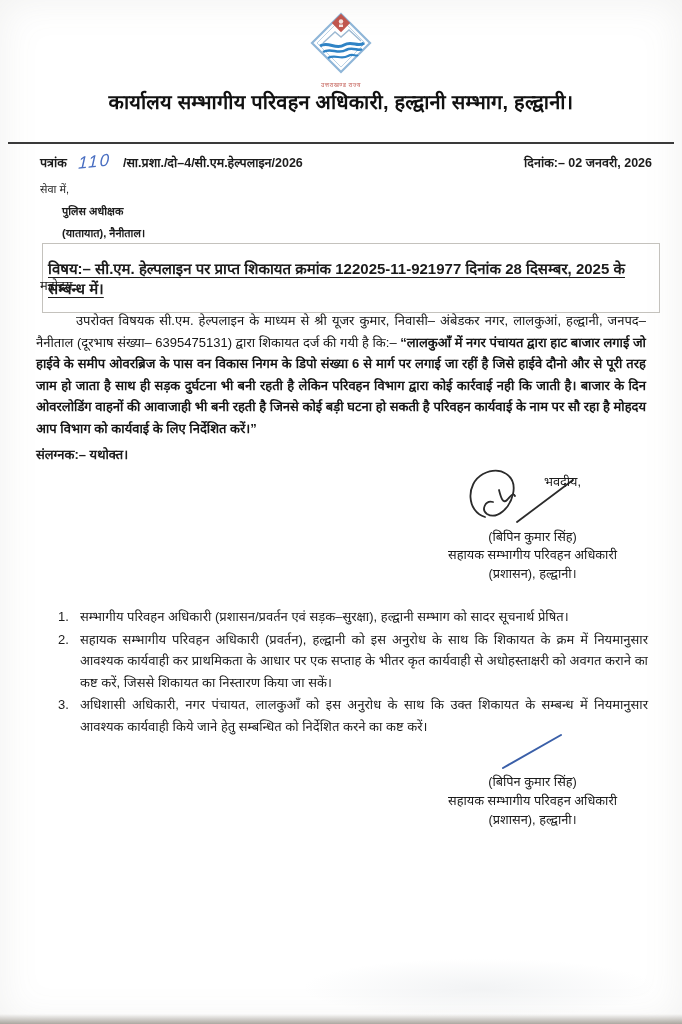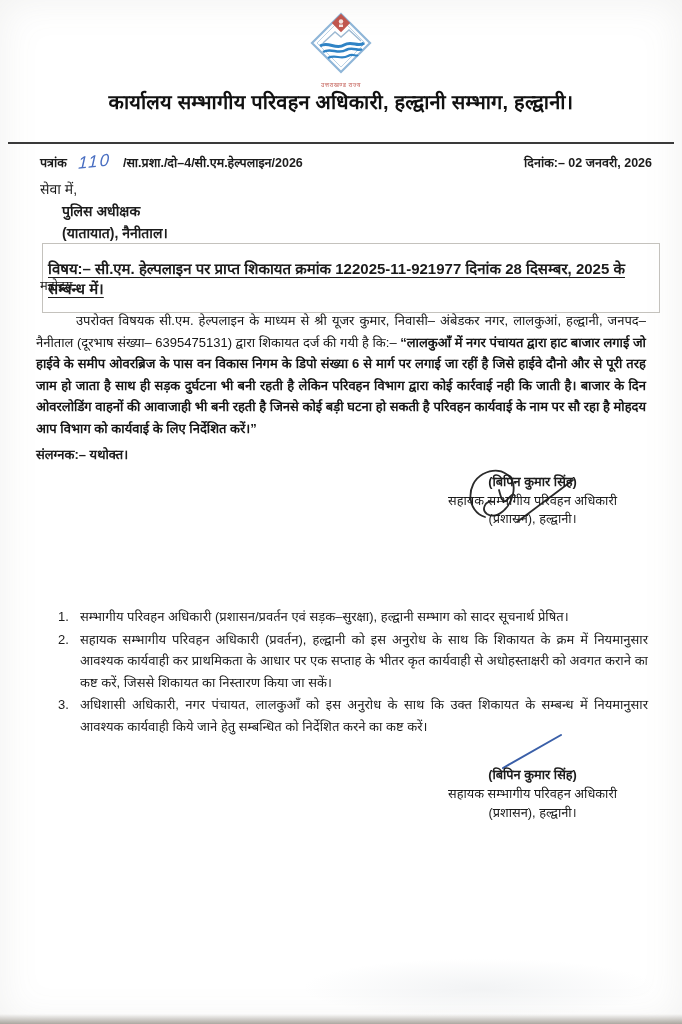--- a/index.html
+++ b/index.html
@@ -47,21 +47,21 @@
   
   .meta-row{position:absolute;left:40px;top:152px;width:612px;font-size:12.5px;font-weight:bold;}
   .ref-left{position:absolute;left:0;top:0;white-space:nowrap;}
   .ref-number{
     display:inline-block;color:#4a6fc2;font-size:17px;font-weight:normal;
     font-style:italic;transform:rotate(-6deg) skewX(-8deg);
     margin:0 8px;letter-spacing:2px;
   }
   .date-right{position:absolute;right:0;top:2px;white-space:nowrap;padding-left:28px;}
   
-  .addressee{position:absolute;left:40px;top:178px;font-size:14px;line-height:22px;}
+  .addressee{position:absolute;left:40px;top:178px;font-size:11px;line-height:22px;}
   .addressee .indent{margin-left:22px;font-weight:bold;}
   
   .subject-box{
     position:absolute;left:42px;top:243px;width:606px;
     border:1px solid #c4c2bd;
     padding:14px 5px;
     font-size:15px;font-weight:bold;
   }
   .subject-box span{text-decoration:underline;text-underline-offset:3px;}
   .greeting{position:absolute;left:40px;top:276px;font-size:13px;}
@@ -70,21 +70,21 @@
     position:absolute;left:36px;width:610px;
     font-size:13px;line-height:21.6px;text-align:justify;color:#161616;
   }
   .para1{top:297px;text-indent:40px;}
   .para1 .quote{font-weight:bold;}
   .para2{top:400px;text-indent:40px;}
   .enclosure{position:absolute;left:36px;top:445px;font-size:13px;font-weight:bold;}
   
   .sig1{position:absolute;left:410px;top:473px;width:245px;text-align:center;font-size:12.8px;line-height:18.5px;}
   .sig1 .closing{display:block;text-align:center;margin-left:60px;margin-bottom:36px;}
-  .sig-name{font-weight:bold;}
+  .sig-name{font-weight:normal;margin-top:7px;}
   .sig-scribble{position:absolute;left:455px;top:462px;}
   .sig2{position:absolute;left:410px;top:765px;width:245px;text-align:center;font-size:12.8px;line-height:19px;}
   .sig2-stroke{position:absolute;left:495px;top:730px;}
   
   .copy-heading{
     position:absolute;left:36px;top:584px;font-size:13px;font-weight:bold;
     text-decoration:underline;text-underline-offset:3px;
   }
   .copy-list{position:absolute;left:58px;top:606px;width:590px;font-size:13px;line-height:21.6px;}
   .copy-item{display:flex;margin-bottom:1px;}
@@ -146,20 +146,21 @@
 
   <div class="enclosure">संलग्नक:– यथोक्त।</div>
 
   <svg class="sig-scribble" width="140" height="75" viewBox="0 0 140 75">
     <path d="M30 55 C12 50 10 22 28 12 C46 3 62 14 58 32 C55 46 42 58 32 52 C26 48 30 38 38 40" fill="none" stroke="#2b2b2b" stroke-width="1.8" stroke-linecap="round"></path>
     <path d="M44 28 C46 36 48 42 52 38 C56 34 58 30 60 34" fill="none" stroke="#2b2b2b" stroke-width="1.8" stroke-linecap="round"></path>
     <path d="M62 60 L118 18" fill="none" stroke="#2b2b2b" stroke-width="1.8" stroke-linecap="round"></path>
   </svg>
 
   <div class="sig1">
+    <span class="closing">भवदीय,</span>
     <div class="sig-name">(बिपिन कुमार सिंह)</div>
     <div>सहायक सम्भागीय परिवहन अधिकारी</div>
     <div>(प्रशासन), हल्द्वानी।</div>
   </div>
 
 
   <div class="copy-list">
     <div class="copy-item">
       <span class="num">1.</span>
       <span class="txt">सम्भागीय परिवहन अधिकारी (प्रशासन/प्रवर्तन एवं सड़क–सुरक्षा), हल्द्वानी सम्भाग को सादर सूचनार्थ प्रेषित।</span>

